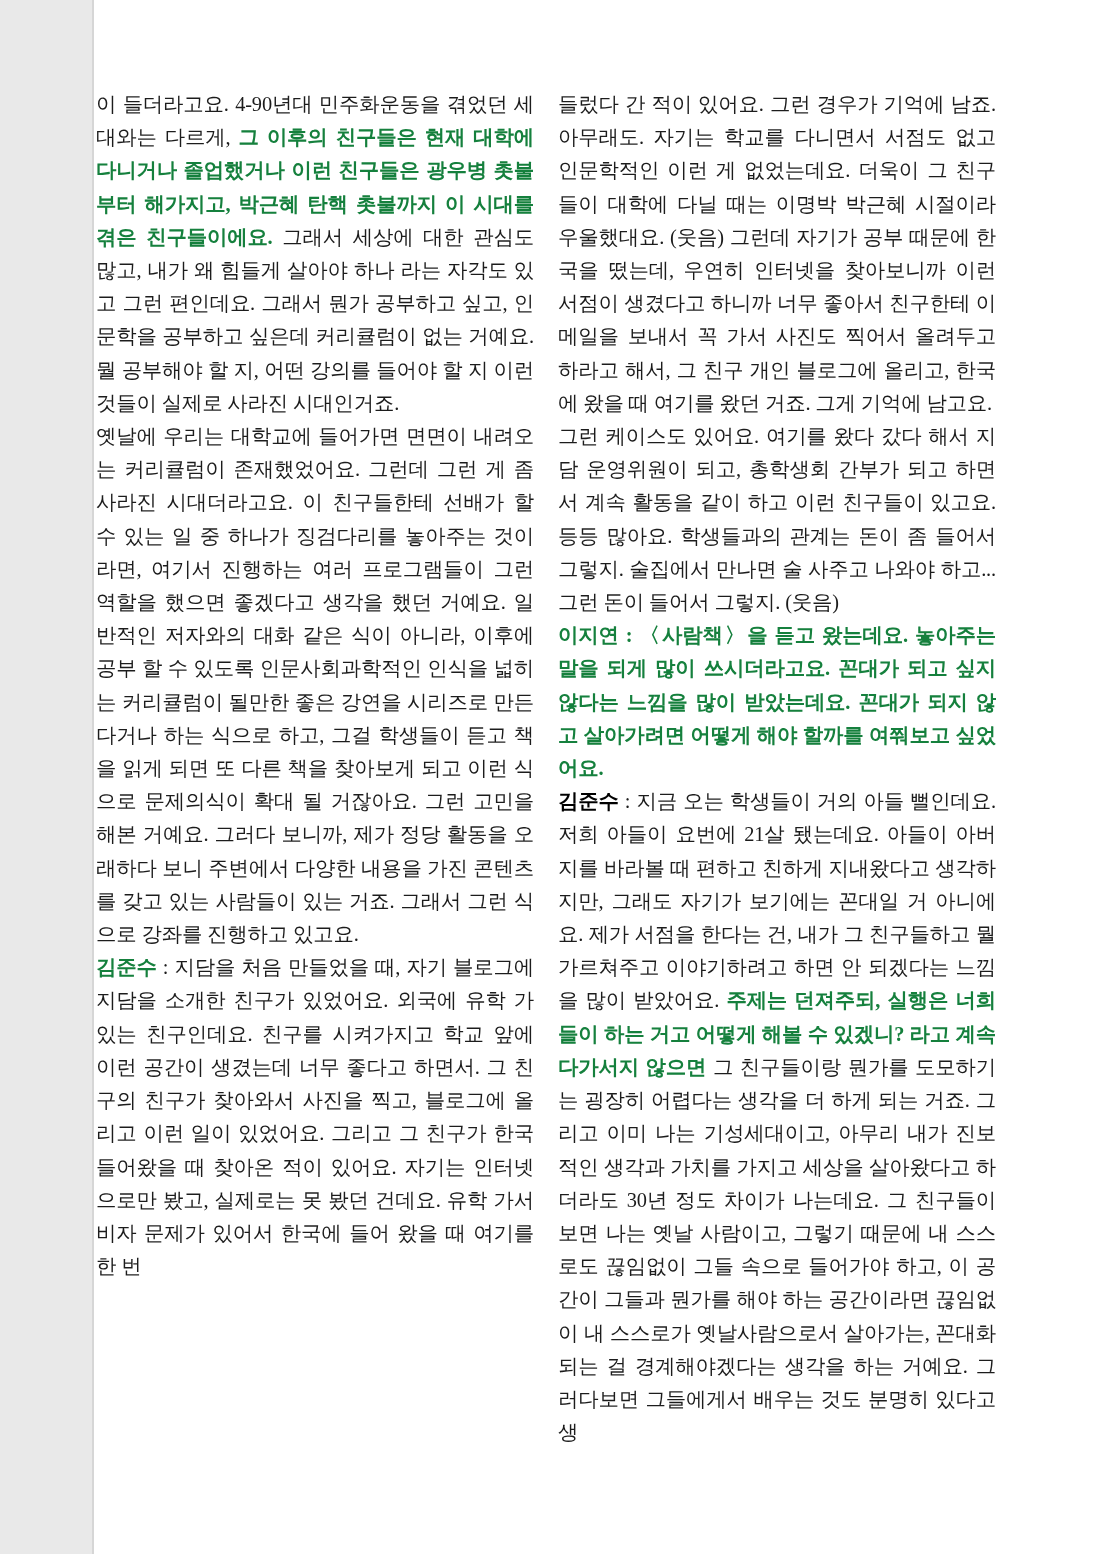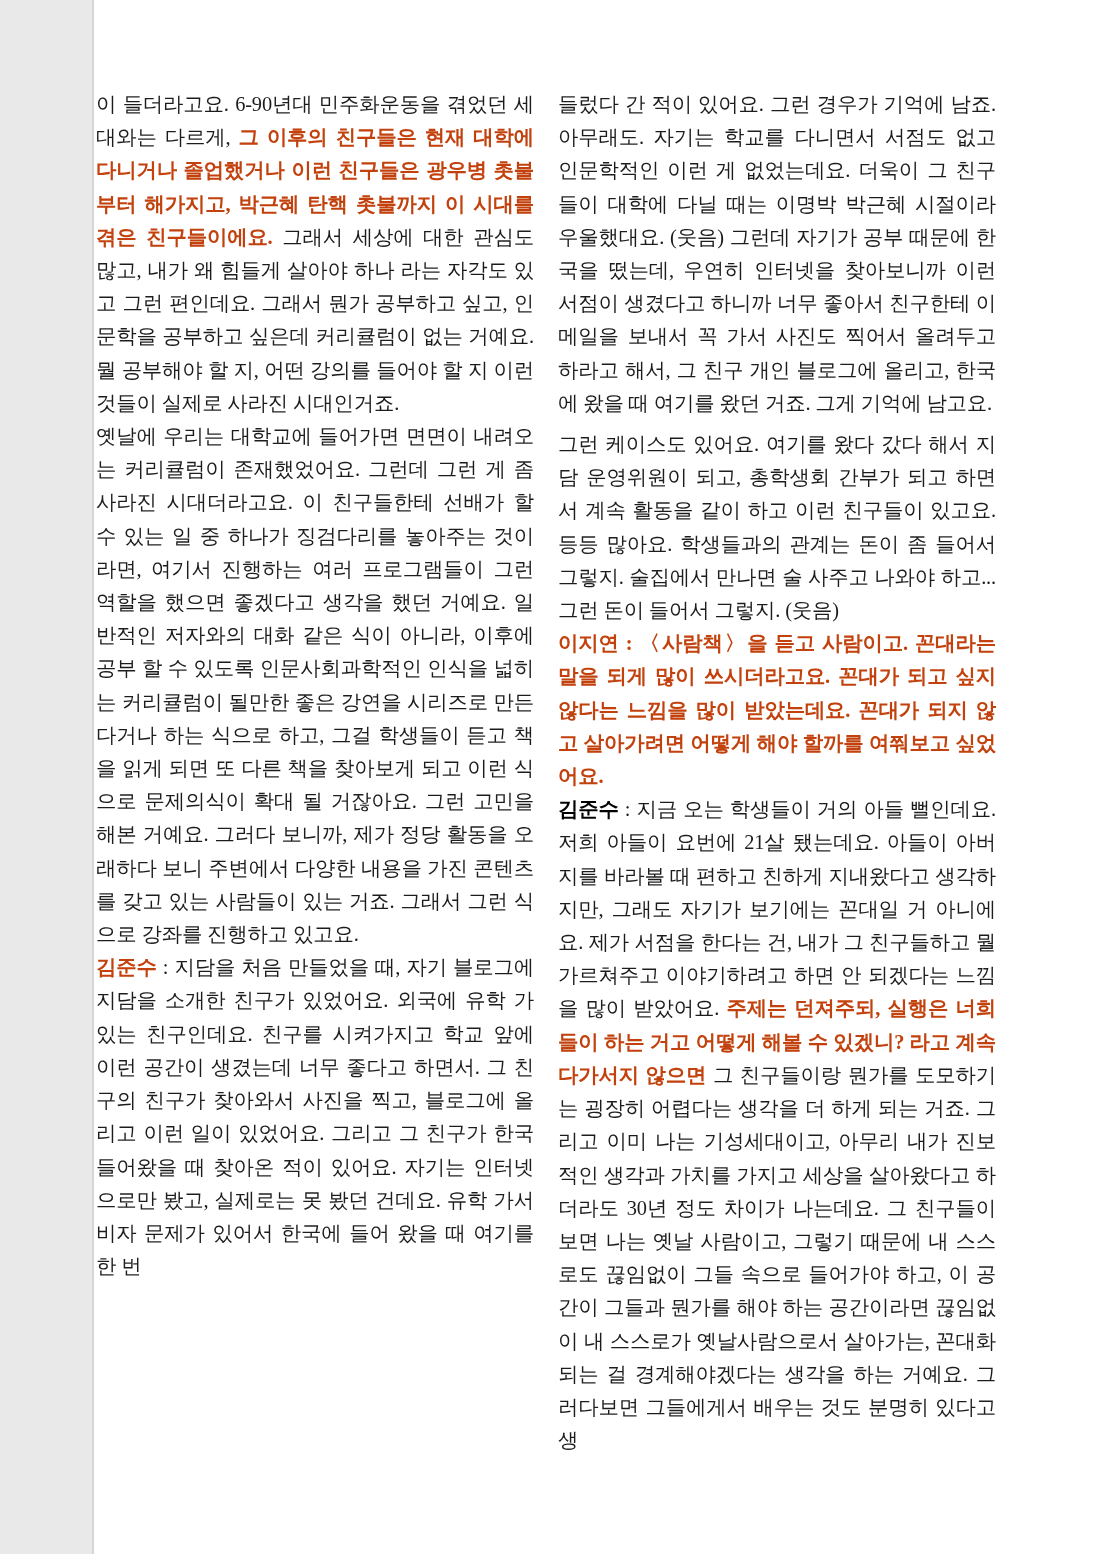--- a/index.html
+++ b/index.html
@@ -62,50 +62,50 @@
     margin: 0 0 0 0;
     font-size: 20.4px;
     line-height: 33.2px;
     color: #1c1c1c;
     text-align: justify;
     text-justify: inter-character;
     word-break: break-all;
     letter-spacing: -0.15px;
   }
   p.gap-before { }
-  p.tight      { margin-top: 8px; }
+  p.tight      { margin-top: 0; }
 
   .speaker {
     font-weight: bold;
     color: #000000;
   }
   .b {
     font-weight: bold;
-    color: #c2410c;
+    color: #15803d;
   }
   p.qblock {
     font-weight: bold;
     color: #000000;
   }
 </style>
 </head>
 <body>
 
 <div id="gutter-strip"></div>
 <div id="gutter-edge"></div>
 
 <div id="page">
   <div id="columns">
 
     <div class="column" id="col-left">
-        <p class="para"><span>이 들더라고요. 6-90년대 민주화운동을 겪었던 세대와는 다르게, </span><span class="b">그 이후의 친구들은 현재 대학에 다니거나 졸업했거나 이런 친구들은 광우병 촛불부터 해가지고, 박근혜 탄핵 촛불까지 이 시대를 겪은 친구들이에요.</span><span> 그래서 세상에 대한 관심도 많고, 내가 왜 힘들게 살아야 하나 라는 자각도 있고 그런 편인데요. 그래서 뭔가 공부하고 싶고, 인문학을 공부하고 싶은데 커리큘럼이 없는 거예요. 뭘 공부해야 할 지, 어떤 강의를 들어야 할 지 이런 것들이 실제로 사라진 시대인거죠.</span></p>
+        <p class="para"><span>이 들더라고요. 4-90년대 민주화운동을 겪었던 세대와는 다르게, </span><span class="b">그 이후의 친구들은 현재 대학에 다니거나 졸업했거나 이런 친구들은 광우병 촛불부터 해가지고, 박근혜 탄핵 촛불까지 이 시대를 겪은 친구들이에요.</span><span> 그래서 세상에 대한 관심도 많고, 내가 왜 힘들게 살아야 하나 라는 자각도 있고 그런 편인데요. 그래서 뭔가 공부하고 싶고, 인문학을 공부하고 싶은데 커리큘럼이 없는 거예요. 뭘 공부해야 할 지, 어떤 강의를 들어야 할 지 이런 것들이 실제로 사라진 시대인거죠.</span></p>
         <p class="para gap-before"><span>옛날에 우리는 대학교에 들어가면 면면이 내려오는 커리큘럼이 존재했었어요. 그런데 그런 게 좀 사라진 시대더라고요. 이 친구들한테 선배가 할 수 있는 일 중 하나가 징검다리를 놓아주는 것이라면, 여기서 진행하는 여러 프로그램들이 그런 역할을 했으면 좋겠다고 생각을 했던 거예요. 일반적인 저자와의 대화 같은 식이 아니라, 이후에 공부 할 수 있도록 인문사회과학적인 인식을 넓히는 커리큘럼이 될만한 좋은 강연을 시리즈로 만든다거나 하는 식으로 하고, 그걸 학생들이 듣고 책을 읽게 되면 또 다른 책을 찾아보게 되고 이런 식으로 문제의식이 확대 될 거잖아요. 그런 고민을 해본 거예요. 그러다 보니까, 제가 정당 활동을 오래하다 보니 주변에서 다양한 내용을 가진 콘텐츠를 갖고 있는 사람들이 있는 거죠. 그래서 그런 식으로 강좌를 진행하고 있고요.</span></p>
         <p class="para gap-before"><span class="b">김준수</span><span> : 지담을 처음 만들었을 때, 자기 블로그에 지담을 소개한 친구가 있었어요. 외국에 유학 가 있는 친구인데요. 친구를 시켜가지고 학교 앞에 이런 공간이 생겼는데 너무 좋다고 하면서. 그 친구의 친구가 찾아와서 사진을 찍고, 블로그에 올리고 이런 일이 있었어요. 그리고 그 친구가 한국 들어왔을 때 찾아온 적이 있어요. 자기는 인터넷으로만 봤고, 실제로는 못 봤던 건데요. 유학 가서 비자 문제가 있어서 한국에 들어 왔을 때 여기를 한 번</span></p>
       </div>
     <div class="column" id="col-right">
         <p class="para"><span>들렀다 간 적이 있어요. 그런 경우가 기억에 남죠. 아무래도. 자기는 학교를 다니면서 서점도 없고 인문학적인 이런 게 없었는데요. 더욱이 그 친구들이 대학에 다닐 때는 이명박 박근혜 시절이라 우울했대요. (웃음) 그런데 자기가 공부 때문에 한국을 떴는데, 우연히 인터넷을 찾아보니까 이런 서점이 생겼다고 하니까 너무 좋아서 친구한테 이메일을 보내서 꼭 가서 사진도 찍어서 올려두고 하라고 해서, 그 친구 개인 블로그에 올리고, 한국에 왔을 때 여기를 왔던 거죠. 그게 기억에 남고요.</span></p>
         <p class="para tight"><span>그런 케이스도 있어요. 여기를 왔다 갔다 해서 지담 운영위원이 되고, 총학생회 간부가 되고 하면서 계속 활동을 같이 하고 이런 친구들이 있고요. 등등 많아요. 학생들과의 관계는 돈이 좀 들어서 그렇지. 술집에서 만나면 술 사주고 나와야 하고... 그런 돈이 들어서 그렇지. (웃음)</span></p>
-        <p class="para gap-before qblock"><span class="b">이지연 : 〈사람책〉을 듣고 사람이고. 꼰대라는 말을 되게 많이 쓰시더라고요. 꼰대가 되고 싶지 않다는 느낌을 많이 받았는데요. 꼰대가 되지 않고 살아가려면 어떻게 해야 할까를 여쭤보고 싶었어요.</span></p>
+        <p class="para gap-before qblock"><span class="b">이지연 : 〈사람책〉을 듣고 왔는데요. 놓아주는 말을 되게 많이 쓰시더라고요. 꼰대가 되고 싶지 않다는 느낌을 많이 받았는데요. 꼰대가 되지 않고 살아가려면 어떻게 해야 할까를 여쭤보고 싶었어요.</span></p>
         <p class="para gap-before"><span class="speaker">김준수</span><span> : 지금 오는 학생들이 거의 아들 뻘인데요. 저희 아들이 요번에 21살 됐는데요. 아들이 아버지를 바라볼 때 편하고 친하게 지내왔다고 생각하지만, 그래도 자기가 보기에는 꼰대일 거 아니에요. 제가 서점을 한다는 건, 내가 그 친구들하고 뭘 가르쳐주고 이야기하려고 하면 안 되겠다는 느낌을 많이 받았어요. </span><span class="b">주제는 던져주되, 실행은 너희들이 하는 거고 어떻게 해볼 수 있겠니?  라고 계속 다가서지 않으면</span><span> 그 친구들이랑 뭔가를 도모하기는 굉장히 어렵다는 생각을 더 하게 되는 거죠. 그리고 이미 나는 기성세대이고, 아무리 내가 진보적인 생각과 가치를 가지고 세상을 살아왔다고 하더라도 30년 정도 차이가 나는데요. 그 친구들이 보면 나는 옛날 사람이고, 그렇기 때문에 내 스스로도 끊임없이 그들 속으로 들어가야 하고, 이 공간이 그들과 뭔가를 해야 하는 공간이라면 끊임없이 내 스스로가 옛날사람으로서 살아가는, 꼰대화되는 걸 경계해야겠다는 생각을 하는 거예요. 그러다보면 그들에게서 배우는 것도 분명히 있다고 생</span></p>
       </div>
 
   </div>
 </div>
 
 </body></html>

